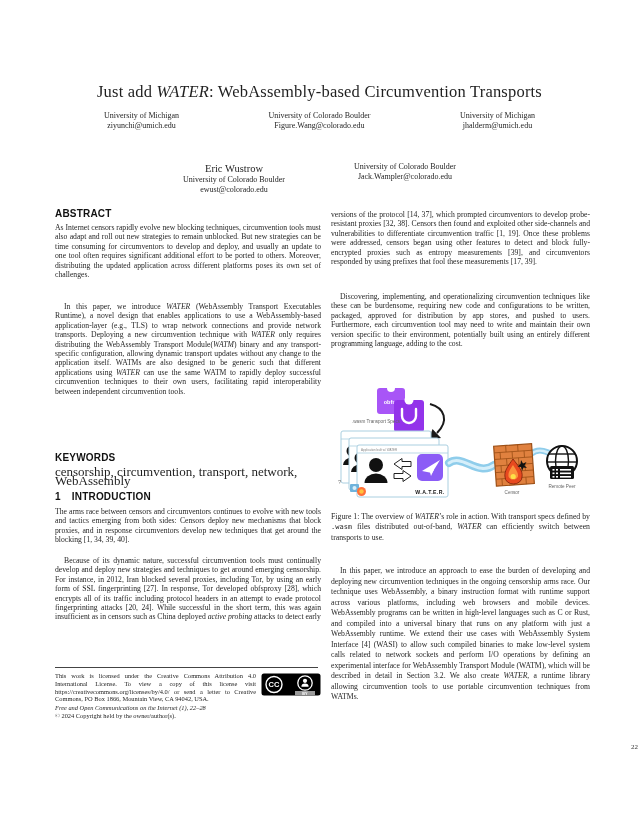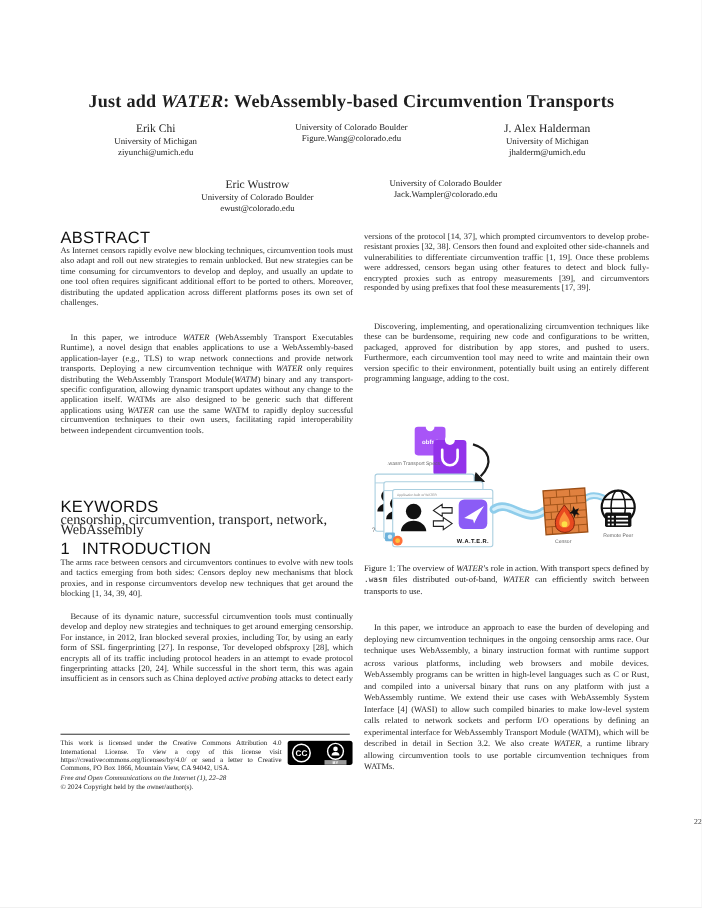--- a/index.html
+++ b/index.html
@@ -6,41 +6,41 @@
   .page {
     position:relative; width:638px; height:825px; margin:0 auto;
     background:#ffffff; font-family:"Liberation Serif", serif; color:#1f1f1f;
     overflow:hidden;
   }
   em { font-style:italic; }
 
   
   .title {
     position:absolute; left:52px; top:82px; width:535px; text-align:center;
-    font-size:16.5px; font-weight:bold; letter-spacing:0.2px;
+    font-size:16.5px; font-weight:normal; letter-spacing:0.2px;
   }
   .authors-row { position:absolute; left:52px; width:535px; display:flex; justify-content:center; }
   .row1 { top:111px; }
   .row2 { top:162px;font-family:Liberation Serif, serif; }
   .row1 .author { width:178px; }
   .row2 .author { width:171px; }
   .author { text-align:center; }
   .author .name  { font-size:10.5px; line-height:13px; }
   .author .affil { font-size:8px; line-height:10px; }
   .author .email { font-size:8px; line-height:10px; }
 
   
   .col { position:absolute; top:208px; }
   .col-left  { left:55px;  width:266px; }
   .col-right { left:331px; width:259px; }
   .blk { position:absolute; left:0; width:100%; }
 
   .h1 {
-    font-family:"Liberation Sans", sans-serif; font-weight:normal;
-    font-size:15px; letter-spacing:0.2px; color:#111;
+    font-family:"Liberation Sans", sans-serif; font-weight:bold;
+    font-size:10px; letter-spacing:0.2px; color:#111;
   }
   .sec-num { display:inline-block; margin-right:11px; }
   .body { font-size:7.7px; line-height:9.4px; text-align:justify; }
   .indent { text-indent:9px; }
   .kw { font-size:13px; line-height:9.4px; }
 
   
   .fig-wrap { position:absolute; top:173px; left:0; width:259px; height:130px; }
   .caption {
     position:absolute; top:304px; left:0; width:259px;
@@ -63,30 +63,28 @@
 </style>
 </head>
 <body>
 
 <div class="page">
 
   <div class="title"><span>Just add </span><em>WATER</em><span>: WebAssembly-based Circumvention Transports</span></div>
 
   <div class="authors-row row1">
     <div class="author">
-      <div class="name">Erik Chi</div>
       <div class="affil">University of Michigan</div>
       <div class="email">ziyunchi@umich.edu</div>
     </div>
     <div class="author">
       <div class="affil">University of Colorado Boulder</div>
       <div class="email">Figure.Wang@colorado.edu</div>
     </div>
     <div class="author">
-      <div class="name">J. Alex Halderman</div>
       <div class="affil">University of Michigan</div>
       <div class="email">jhalderm@umich.edu</div>
     </div>
   </div>
 
   <div class="authors-row row2">
     <div class="author">
       <div class="name">Eric Wustrow</div>
       <div class="affil">University of Colorado Boulder</div>
       <div class="email">ewust@colorado.edu</div>

